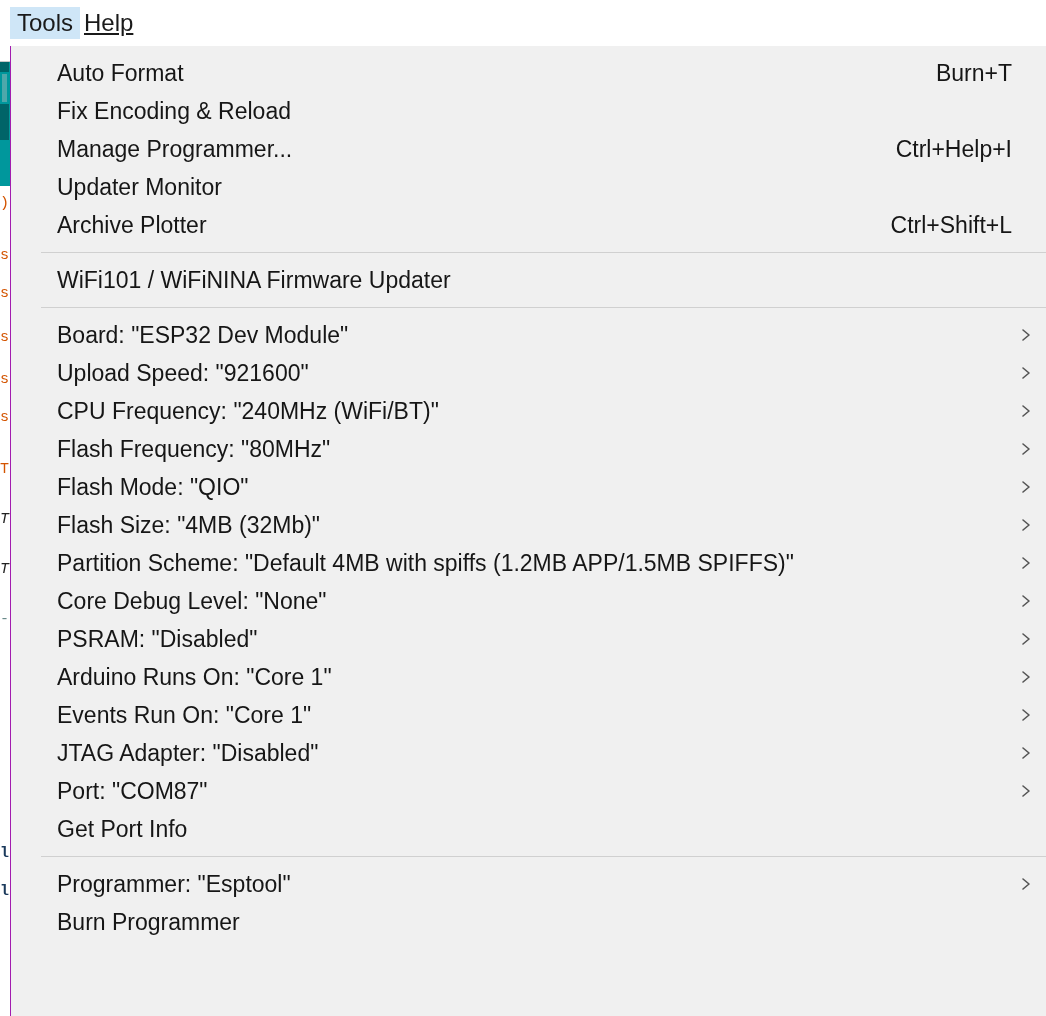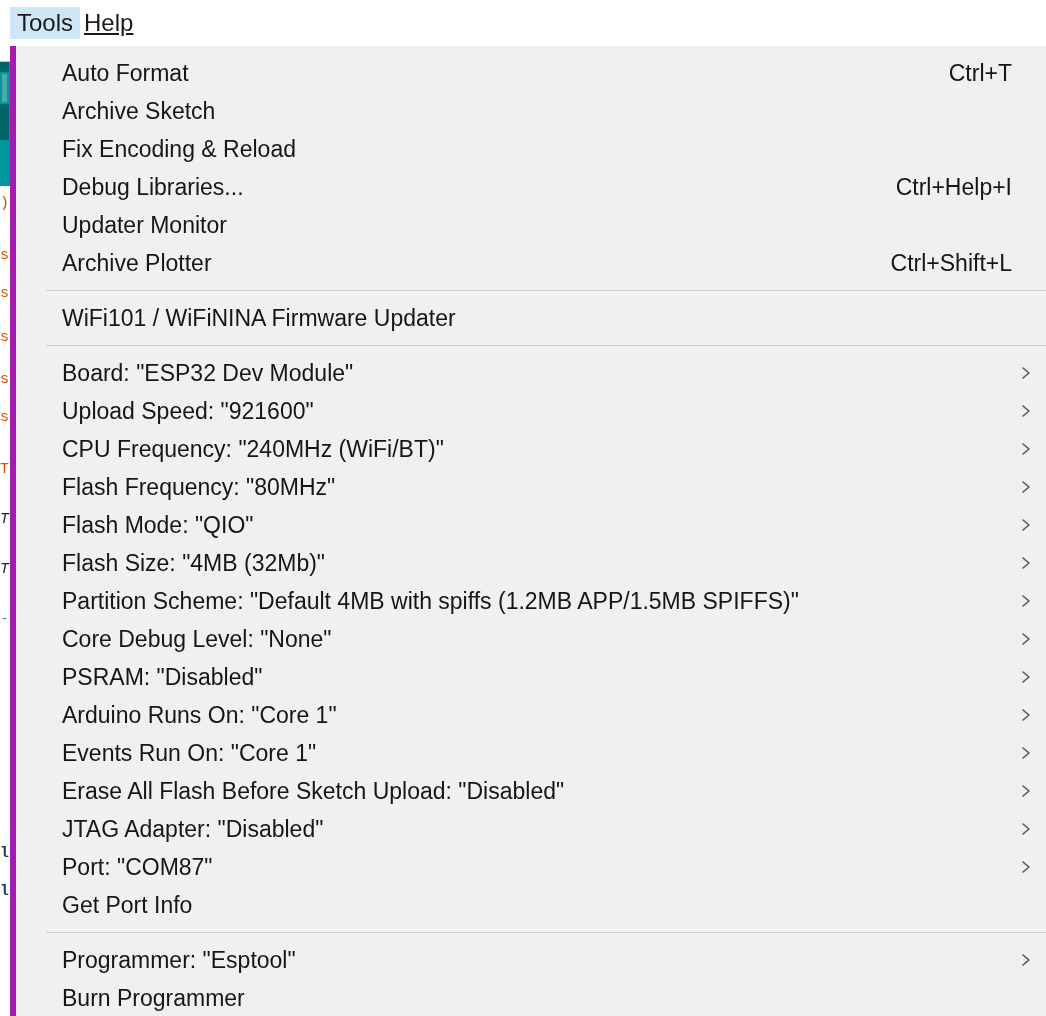--- a/index.html
+++ b/index.html
@@ -91,21 +91,21 @@
   }
 
   
   #tools-menu {
     position: absolute;
     left: 10px;
     top: 46px;
     width: 1036px;
     height: 970px;
     background: #f0f0f0;
-    border-left: 6px solid #a21caf;
+    border-left: 1px solid #a21caf;
     box-sizing: border-box;
   }
   .menu-item {
     position: relative;
     height: 38px;
     line-height: 38px;
     padding-left: 46px;
     padding-right: 14px;
     font-size: 23px;
     color: #161616;
@@ -159,24 +159,23 @@
     </div>
 </div>
 
 <div id="menubar">
   <div class="menubar-item" id="menubar-item-tools">Tools</div>
   <div class="menubar-item" id="menubar-item-help">Help</div>
 </div>
 
 <div id="tools-menu">
     <div class="pad-top"></div>
-    <div class="menu-item"><span>Auto Format</span><span class="shortcut">Ctrl+T</span></div>
-    <div class="menu-item"><span>Archive Sketch</span></div>
+    <div class="menu-item"><span>Auto Format</span><span class="shortcut">Burn+T</span></div>
     <div class="menu-item"><span>Fix Encoding &amp; Reload</span></div>
-    <div class="menu-item"><span>Debug Libraries...</span><span class="shortcut">Ctrl+Help+I</span></div>
+    <div class="menu-item"><span>Manage Programmer...</span><span class="shortcut">Ctrl+Help+I</span></div>
     <div class="menu-item"><span>Updater Monitor</span></div>
     <div class="menu-item"><span>Archive Plotter</span><span class="shortcut">Ctrl+Shift+L</span></div>
     <div class="menu-separator"></div>
     <div class="menu-item"><span>WiFi101 / WiFiNINA Firmware Updater</span></div>
     <div class="menu-separator"></div>
     <div class="menu-item"><span>Board: "ESP32 Dev Module"</span><span class="submenu-arrow">
         <svg width="12" height="14" viewBox="0 0 12 14" aria-hidden="true">
           <polyline points="3,2 9,7 3,12" fill="none" stroke="#555" stroke-width="1.6" stroke-linecap="round" stroke-linejoin="round"></polyline>
         </svg>
       </span></div>
@@ -223,25 +222,20 @@
     <div class="menu-item"><span>Arduino Runs On: "Core 1"</span><span class="submenu-arrow">
         <svg width="12" height="14" viewBox="0 0 12 14" aria-hidden="true">
           <polyline points="3,2 9,7 3,12" fill="none" stroke="#555" stroke-width="1.6" stroke-linecap="round" stroke-linejoin="round"></polyline>
         </svg>
       </span></div>
     <div class="menu-item"><span>Events Run On: "Core 1"</span><span class="submenu-arrow">
         <svg width="12" height="14" viewBox="0 0 12 14" aria-hidden="true">
           <polyline points="3,2 9,7 3,12" fill="none" stroke="#555" stroke-width="1.6" stroke-linecap="round" stroke-linejoin="round"></polyline>
         </svg>
       </span></div>
-    <div class="menu-item"><span>Erase All Flash Before Sketch Upload: "Disabled"</span><span class="submenu-arrow">
-        <svg width="12" height="14" viewBox="0 0 12 14" aria-hidden="true">
-          <polyline points="3,2 9,7 3,12" fill="none" stroke="#555" stroke-width="1.6" stroke-linecap="round" stroke-linejoin="round"></polyline>
-        </svg>
-      </span></div>
     <div class="menu-item"><span>JTAG Adapter: "Disabled"</span><span class="submenu-arrow">
         <svg width="12" height="14" viewBox="0 0 12 14" aria-hidden="true">
           <polyline points="3,2 9,7 3,12" fill="none" stroke="#555" stroke-width="1.6" stroke-linecap="round" stroke-linejoin="round"></polyline>
         </svg>
       </span></div>
     <div class="menu-item"><span>Port: "COM87"</span><span class="submenu-arrow">
         <svg width="12" height="14" viewBox="0 0 12 14" aria-hidden="true">
           <polyline points="3,2 9,7 3,12" fill="none" stroke="#555" stroke-width="1.6" stroke-linecap="round" stroke-linejoin="round"></polyline>
         </svg>
       </span></div>

